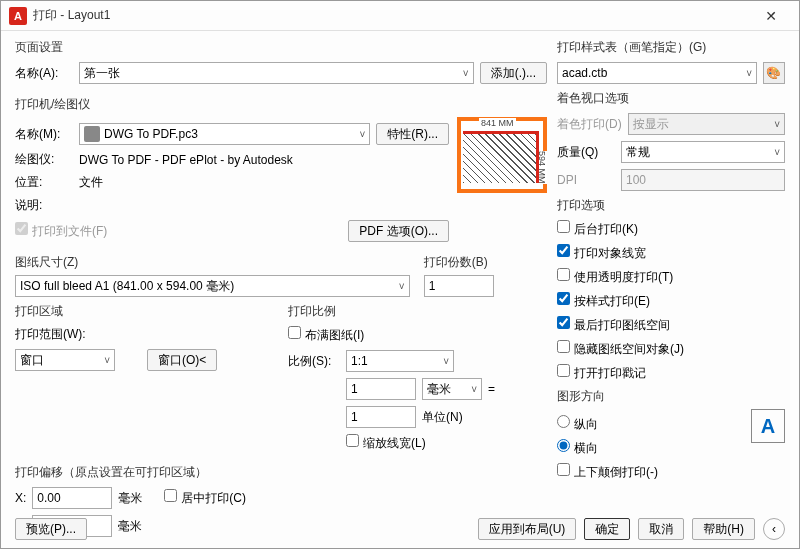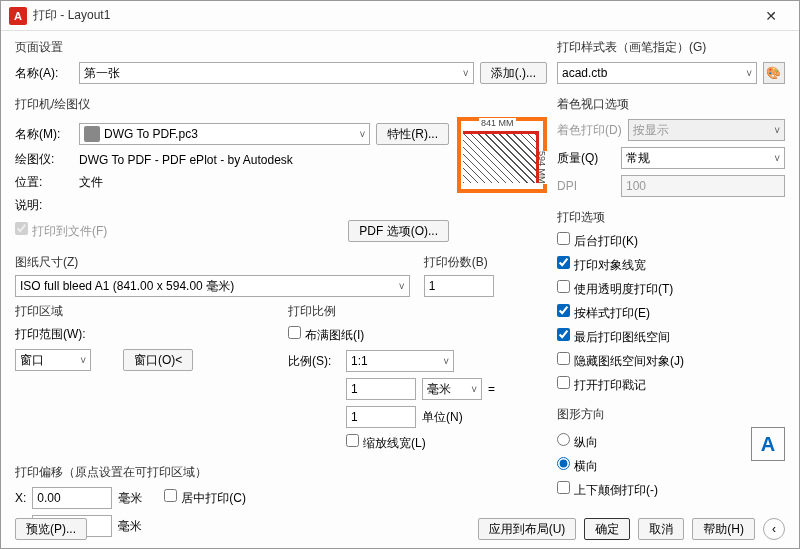--- a/index.html
+++ b/index.html
@@ -4,21 +4,21 @@
 <style>
 * { box-sizing: border-box; font-family: "Microsoft YaHei", SimSun, sans-serif; font-size: 12px; }
 body { margin: 0; background: #ccc; }
 .dialog { width: 800px; height: 549px; background: #fdfdfd; border: 1px solid #999; position: relative; }
 .titlebar { height: 30px; display: flex; align-items: center; padding: 0 8px; border-bottom: 1px solid #e0e0e0; }
 .titlebar .logo { width: 18px; height: 18px; background: #d7261b; color: #fff; display: flex; align-items: center; justify-content: center; font-weight: bold; font-size: 11px; border-radius: 2px; margin-right: 6px; }
 .titlebar .title { flex: 1; color: #333; }
 .titlebar .close { width: 40px; height: 30px; display: flex; align-items: center; justify-content: center; font-size: 14px; color: #333; }
 .body { padding: 8px 14px; display: flex; gap: 10px; height: 480px; }
 .left { flex: 1.05; display: flex; flex-direction: column; gap: 6px; }
-.right { flex: 0.45; display: flex; flex-direction: column; gap: 6px; }
+.right { flex: 0.45; display: flex; flex-direction: column; }
 .group { position: relative; }
 .group-title { color: #333; margin-bottom: 4px; }
 .row { display: flex; align-items: center; gap: 6px; margin: 6px 0; }
 .lbl { white-space: nowrap; min-width: 58px; }
 .lbl.small { min-width: 52px; }
 .select, .input { border: 1px solid #aaa; background: #fff; height: 22px; padding: 0 4px; display: flex; align-items: center; position: relative; }
 .select::after { content: "˅"; position: absolute; right: 4px; font-size: 10px; color: #555; }
 .select.wide { flex: 1; }
 .select.disabled { color: #999; background: #f0f0f0; }
 .btn { border: 1px solid #aaa; background: #f5f5f5; height: 22px; padding: 0 10px; display: inline-flex; align-items: center; justify-content: center; border-radius: 2px; }
@@ -117,21 +117,21 @@
         </div>
       </div>
 
       <div class="two-col">
         <div class="col group">
           <div class="group-title">打印区域</div>
           <div class="row">
               <span>打印范围(W):</span>
             </div>
           <div class="row">
-            <div class="select" style="width:76px">
+            <div class="select" style="width:100px">
                 <span>窗口</span>
               </div>
             <span style="width:20px"></span>
             <button class="btn">窗口(O)&lt;</button>
           </div>
         </div>
         <div class="col group">
           <div class="group-title">打印比例</div>
           <div class="row">
               <label><input type="checkbox" style=""><span>布满图纸(I)</span></label>

